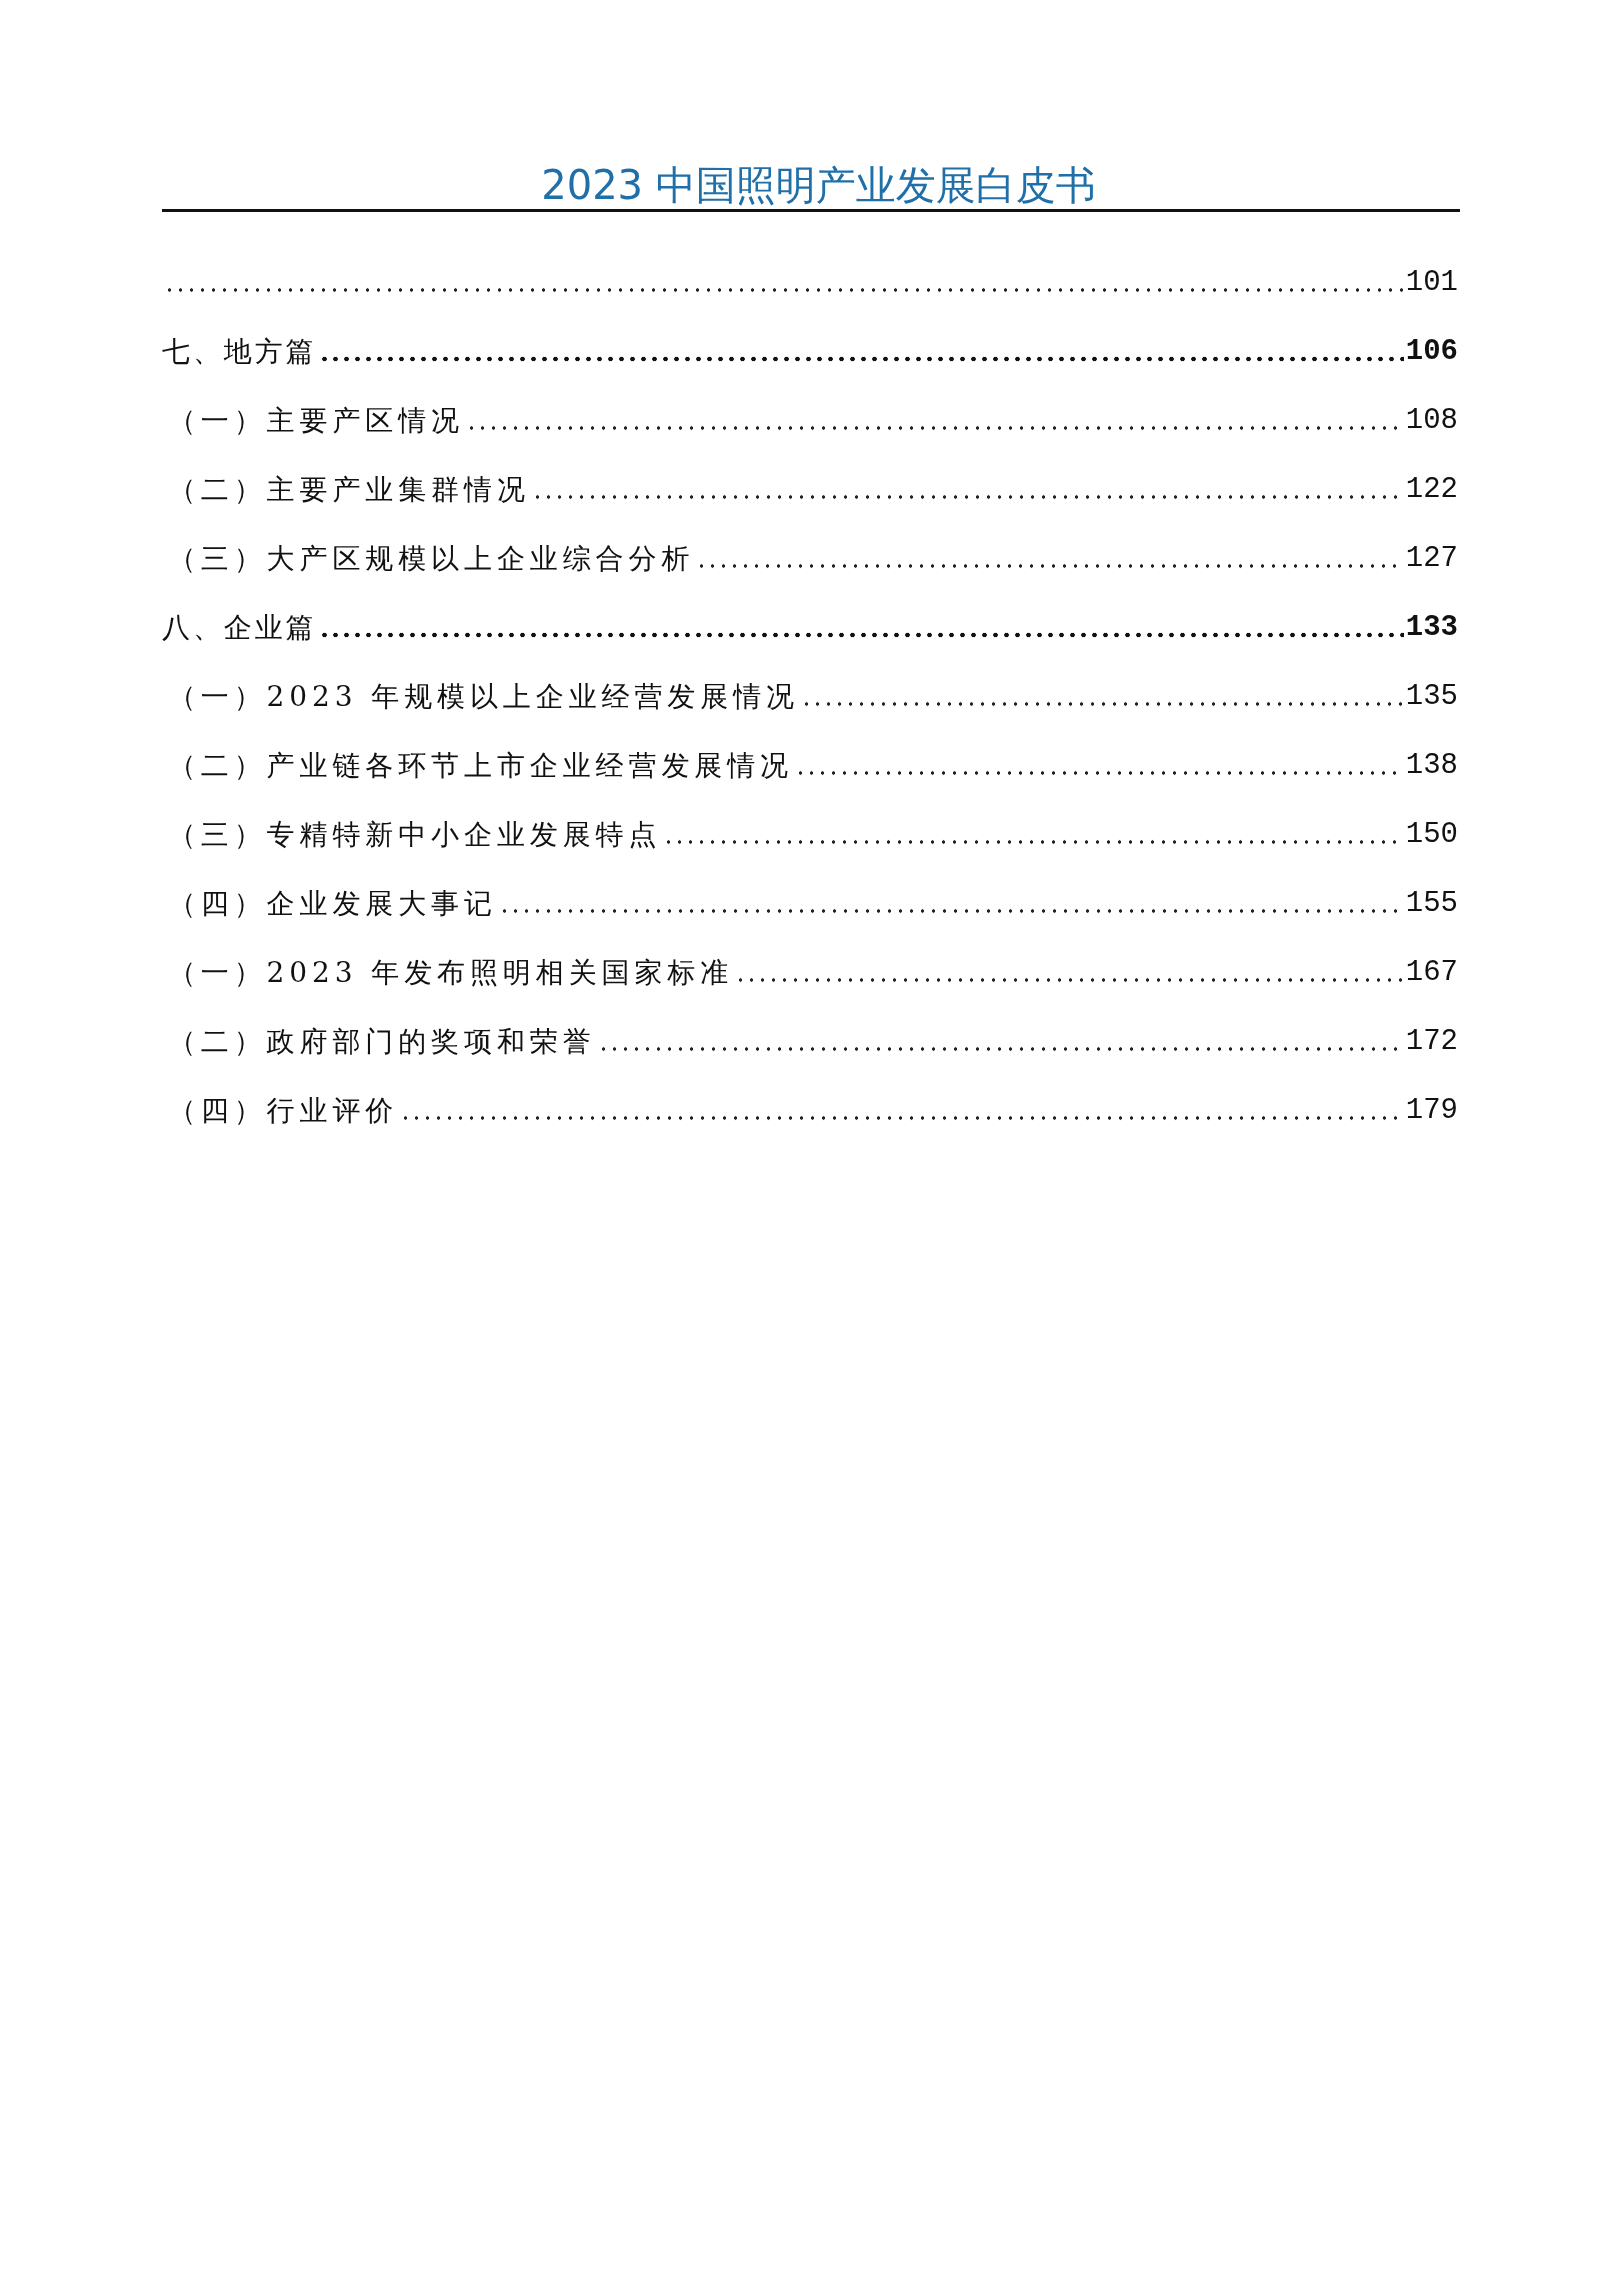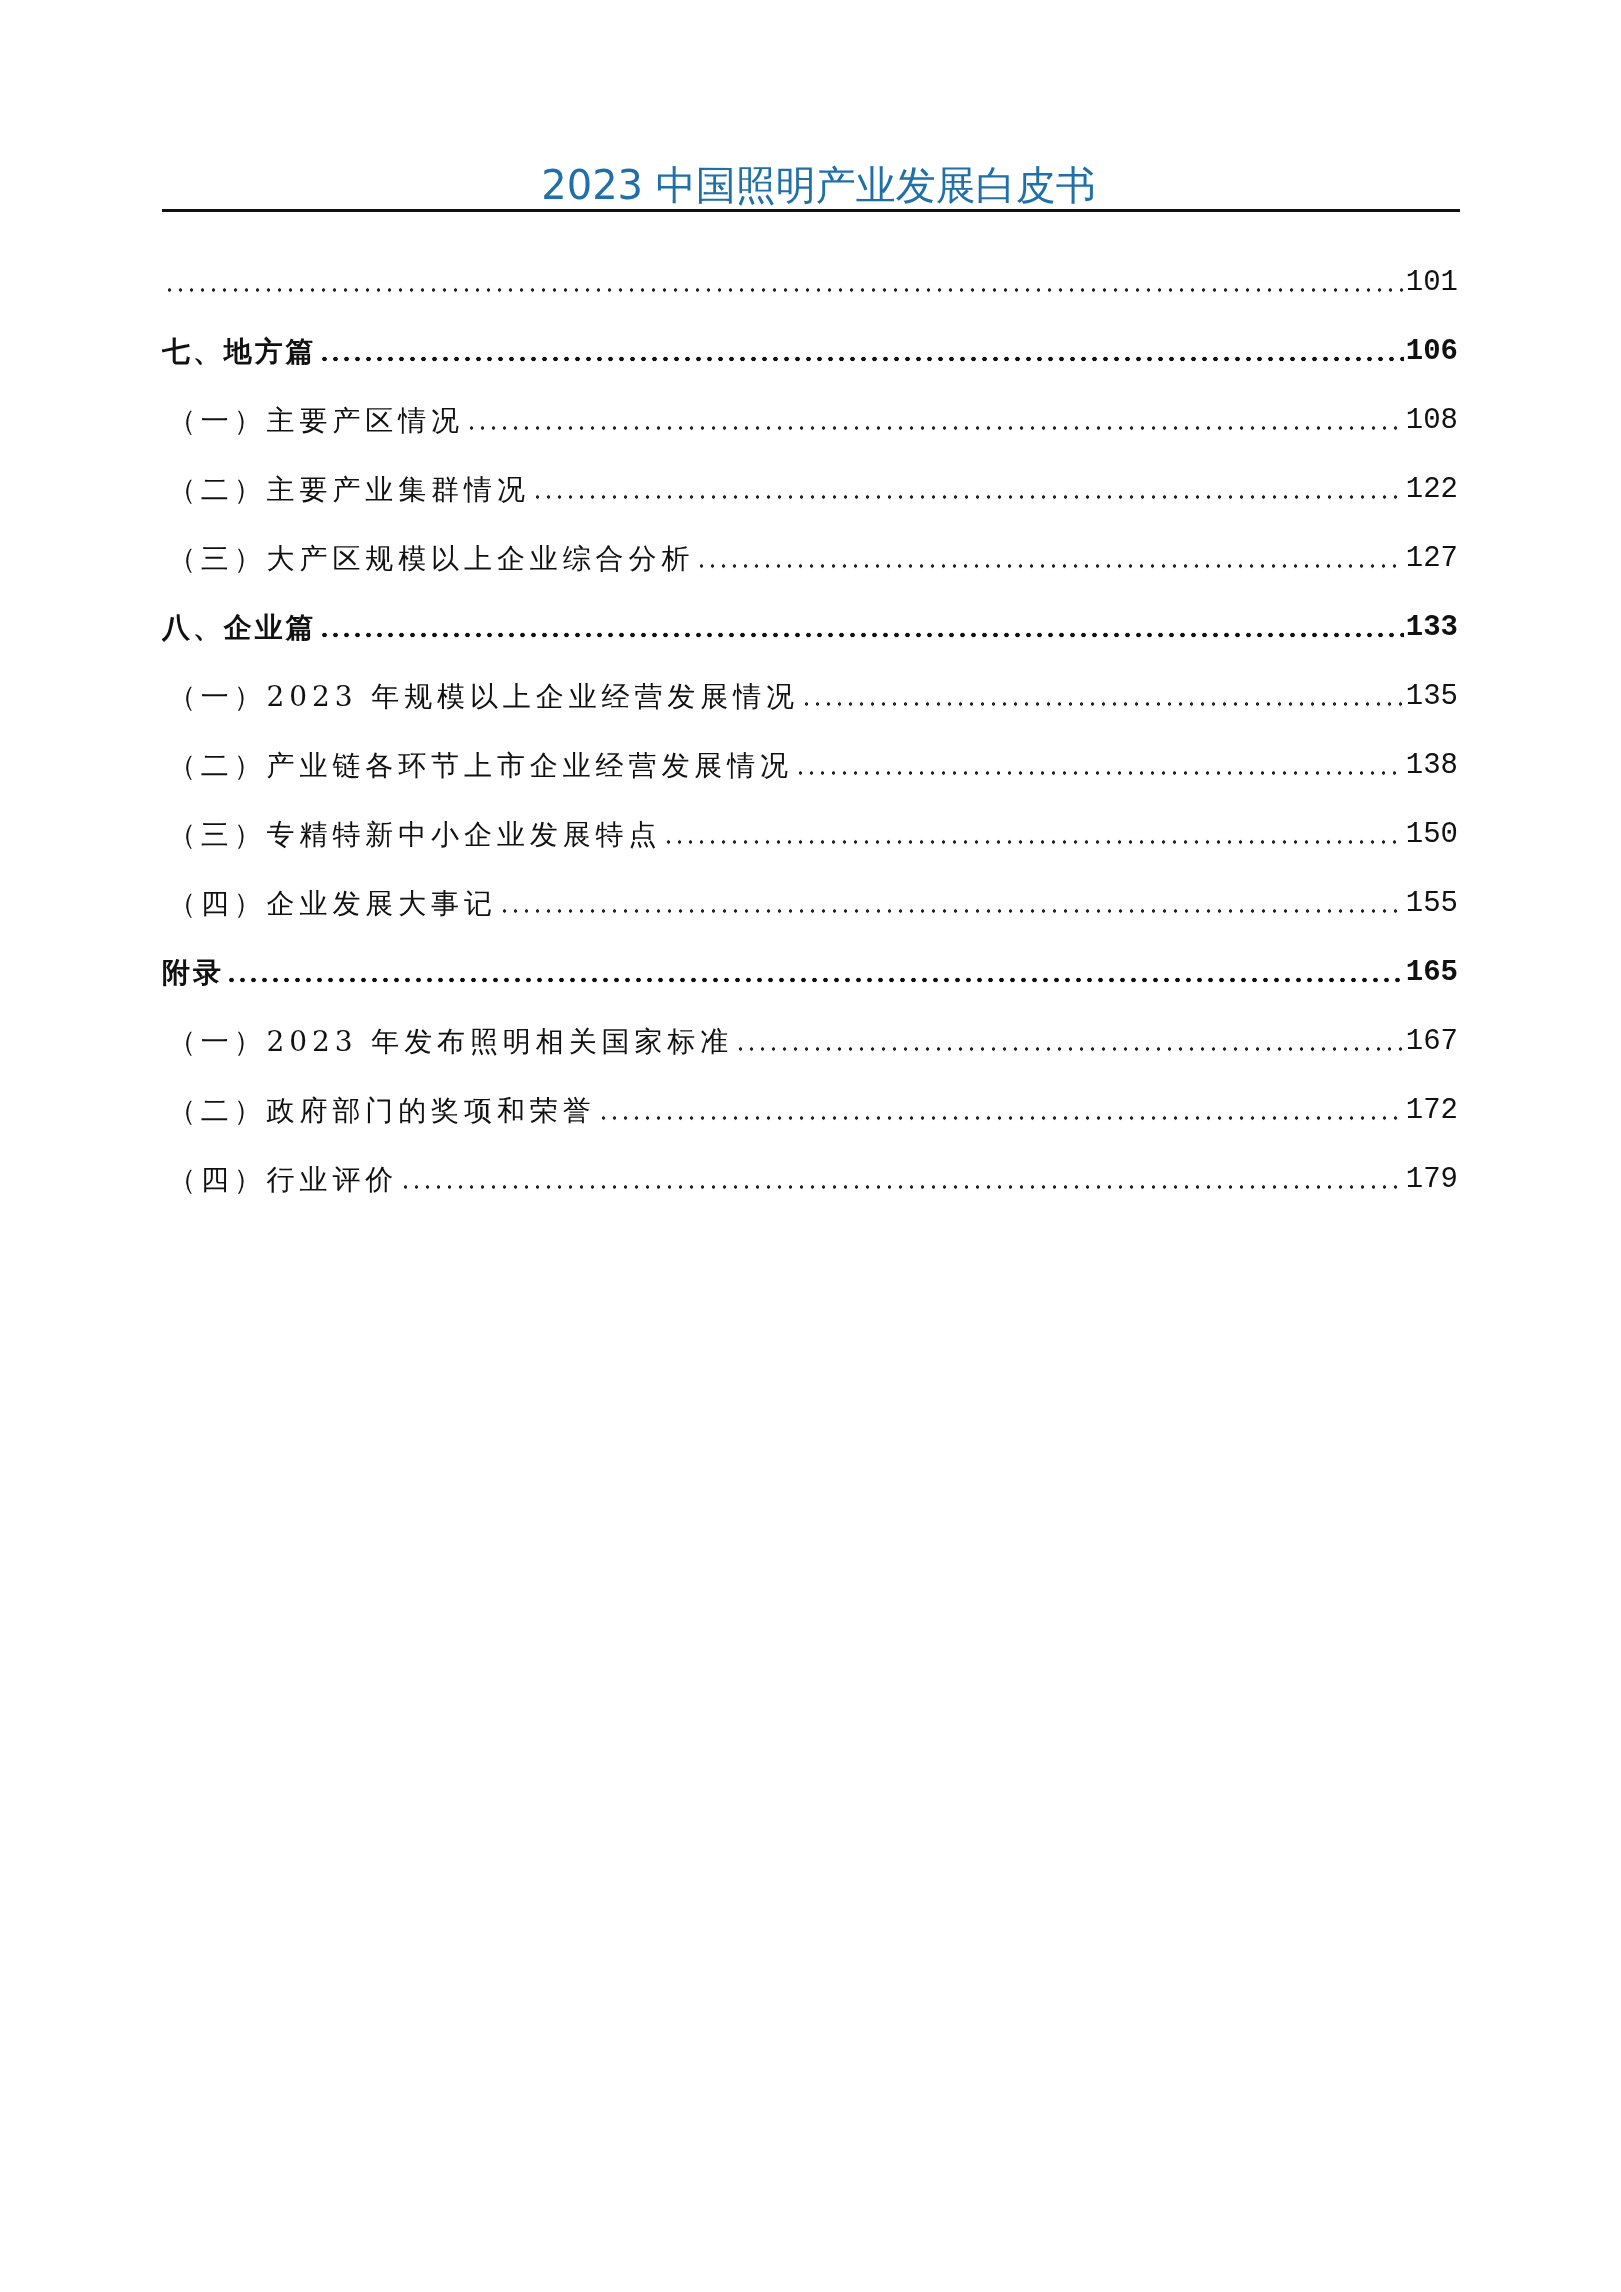--- a/index.html
+++ b/index.html
@@ -12,21 +12,21 @@
   .header-rule {
     position: absolute; left: 162px; width: 1298px; top: 209px; height: 2.9px; background: #111;
   }
   .toc { position: absolute; left: 162px; width: 1296px; top: 233px; }
   .toc-row {
     display: flex; align-items: flex-end; height: 69px; line-height: 39px;
     font-size: 28px; white-space: nowrap; overflow: hidden;
   }
   .toc-row .label { flex: 0 0 auto; letter-spacing: 4.9px; padding-left: 0; }
   .toc-row.level-2 .label { padding-left: 5.9px; }
-  .toc-row.level-1 .label { font-weight: bold; letter-spacing: 2.9px; }
+  .toc-row.level-1 .label { font-weight: normal; letter-spacing: 2.9px; }
   .toc-row .leader {
     flex: 1 1 auto; overflow: hidden; margin: 0 2px 8.8px 2px; height: 5.9px;
     background-image: radial-gradient(circle, #222 1.6px, transparent 1.9px);
     background-size: 11px 5.9px; background-repeat: repeat-x; background-position: left center;
   }
   .toc-row.level-1 .leader {
     background-image: radial-gradient(circle, #111 2.1px, transparent 2.4px);
   }
   .toc-row .page { flex: 0 0 auto; font-family: Liberation Mono, monospace; font-size: 29px; }
   .toc-row.level-1 .page { font-weight: bold; }
@@ -80,25 +80,20 @@
   <div class="toc-row level-2">
     <span class="label">（三）专精特新中小企业发展特点</span>
     <span class="leader"></span>
     <span class="page">150</span>
   </div>
   <div class="toc-row level-2">
     <span class="label">（四）企业发展大事记</span>
     <span class="leader"></span>
     <span class="page">155</span>
   </div>
-  <div class="toc-row level-1">
-    <span class="label">附录</span>
-    <span class="leader"></span>
-    <span class="page">165</span>
-  </div>
   <div class="toc-row level-2">
     <span class="label">（一）2023 年发布照明相关国家标准</span>
     <span class="leader"></span>
     <span class="page">167</span>
   </div>
   <div class="toc-row level-2">
     <span class="label">（二）政府部门的奖项和荣誉</span>
     <span class="leader"></span>
     <span class="page">172</span>
   </div>

